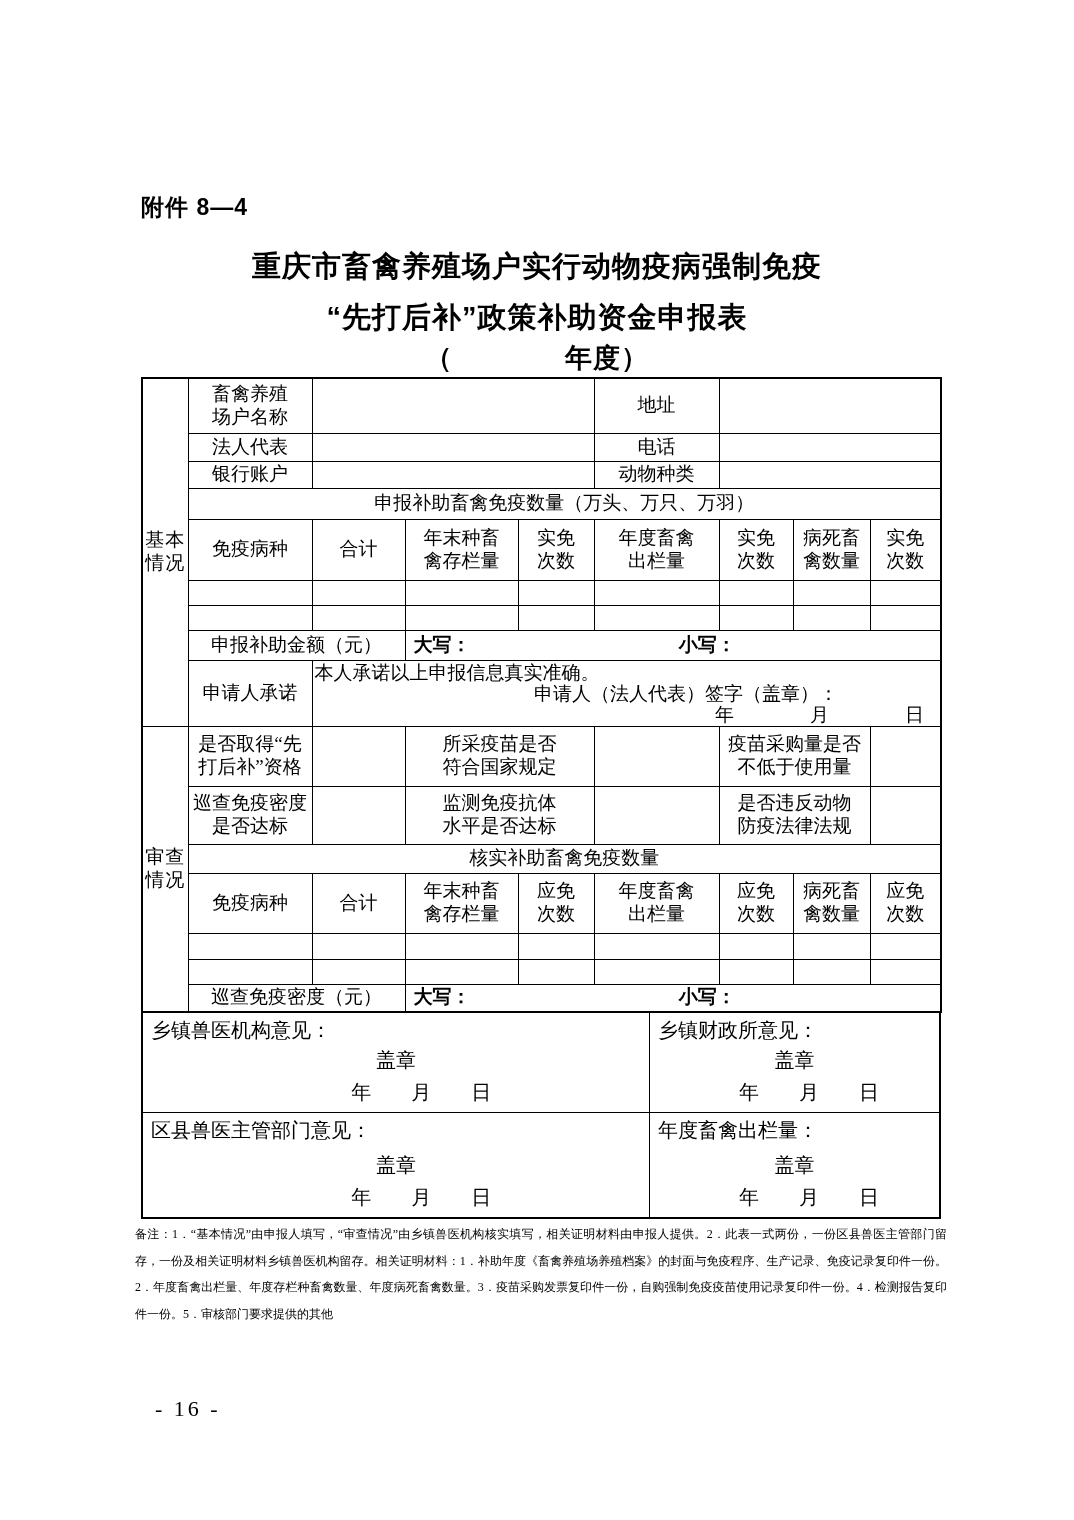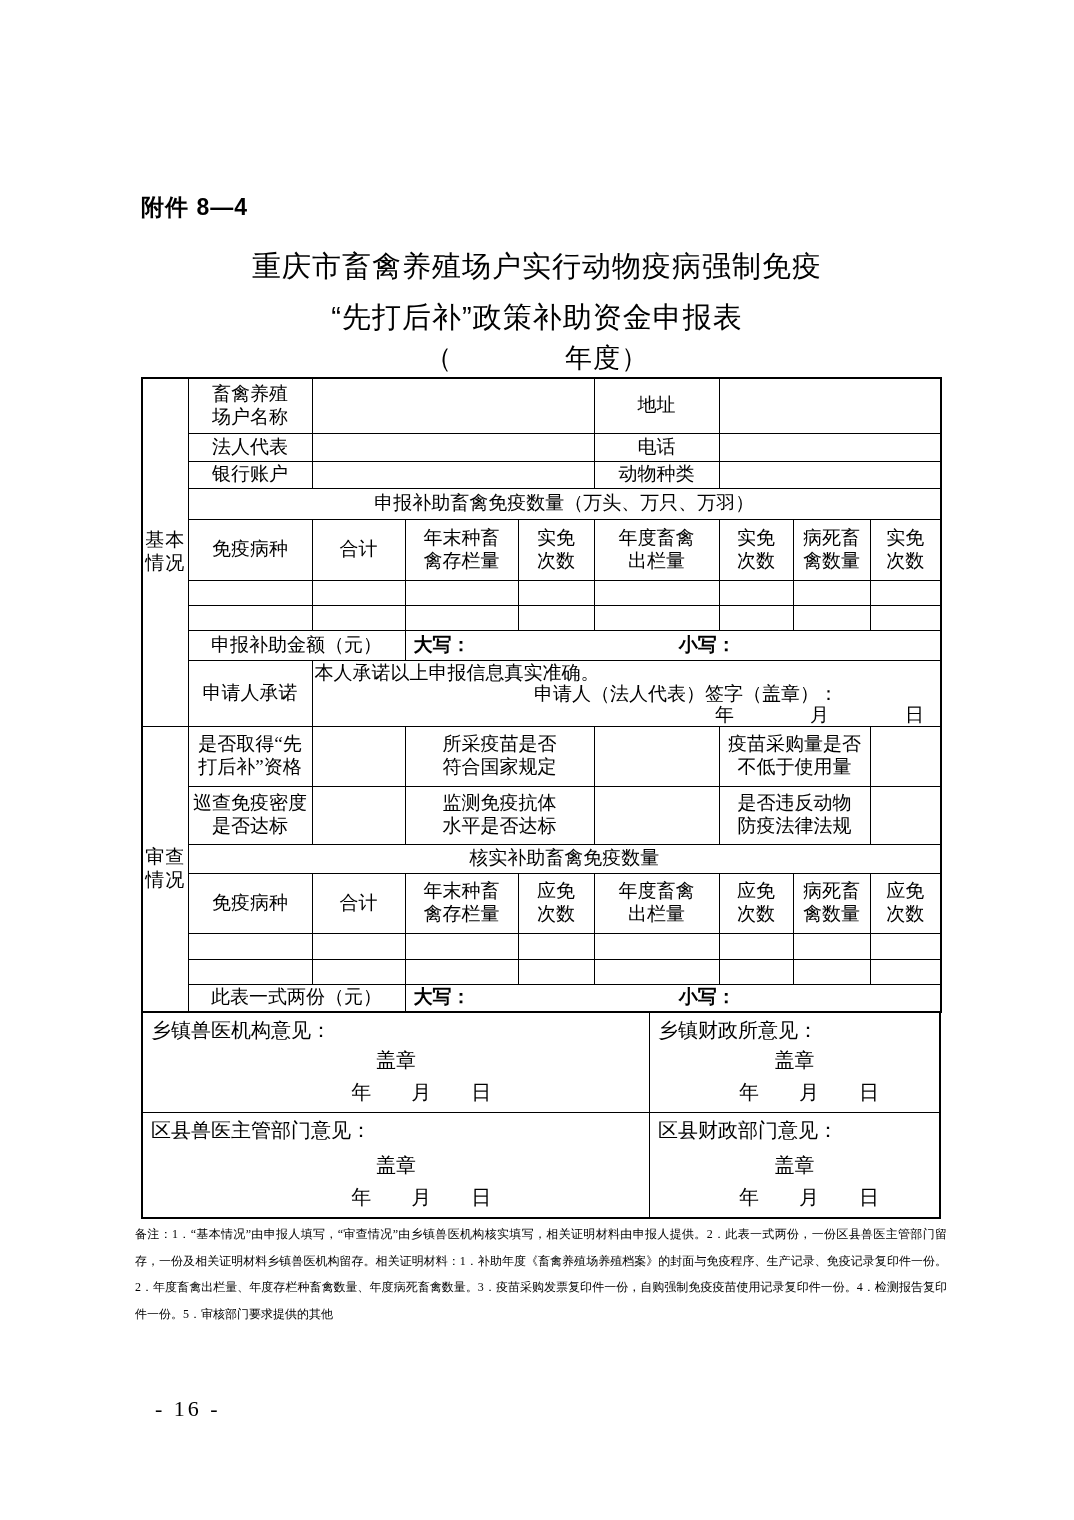--- a/index.html
+++ b/index.html
@@ -12,21 +12,21 @@
   }
   .attachment {
     position:absolute; left:141px; top:192px;
     font-family:"Liberation Sans", sans-serif;
     font-weight:600; font-size:23px; letter-spacing:1px;
   }
   .title-line {
     position:absolute; left:0; width:1074px;
     text-align:center;
     font-family:"Liberation Sans", sans-serif;
-    font-weight:400; font-size:29px; letter-spacing:1px;
+    font-weight:700; font-size:29px; letter-spacing:1px;
   }
   .title-1 { top:247px; }
   .title-2 { top:298px; }
   .title-year { top:340px; font-size:27px; }
 
   .form-area { position:absolute; left:141px; top:377px; width:800px; }
 
   table.form {
     border-collapse:collapse; table-layout:fixed;
     width:800px; border:2px solid #000;
@@ -232,21 +232,21 @@
       <td></td>
           <td></td>
           <td></td>
           <td></td>
           <td></td>
           <td></td>
           <td></td>
           <td></td>
     </tr>
     <tr style="height:28px">
-      <td colspan="2" class="left">此表一式两份（元）</td>
+      <td colspan="2" class="left">巡查免疫密度（元）</td>
       <td colspan="6">
         <div class="amt-line">
           <span class="half">大写：</span>
           <span class="half">小写：</span>
         </div>
       </td>
     </tr>
   </tbody>
     </table>
 
@@ -260,21 +260,21 @@
       <div class="op-title">乡镇财政所意见：</div>
       <div class="op-seal">盖章</div>
       <div class="op-date">年　　月　　日</div>
     </div>
     <div class="op-cell">
       <div class="op-title">区县兽医主管部门意见：</div>
       <div class="op-seal">盖章</div>
       <div class="op-date">年　　月　　日</div>
     </div>
     <div class="op-cell r">
-      <div class="op-title">区县财政部门意见：</div>
+      <div class="op-title">年度畜禽出栏量：</div>
       <div class="op-seal">盖章</div>
       <div class="op-date">年　　月　　日</div>
     </div>
   </div>
 </div>
 
 <div class="notes">备注：1．“基本情况”由申报人填写，“审查情况”由乡镇兽医机构核实填写，相关证明材料由申报人提供。2．此表一式两份，一份区县兽医主管部门留存，一份及相关证明材料乡镇兽医机构留存。相关证明材料：1．补助年度《畜禽养殖场养殖档案》的封面与免疫程序、生产记录、免疫记录复印件一份。2．年度畜禽出栏量、年度存栏种畜禽数量、年度病死畜禽数量。3．疫苗采购发票复印件一份，自购强制免疫疫苗使用记录复印件一份。4．检测报告复印件一份。5．审核部门要求提供的其他</div>
 <div class="page-number">- 16 -</div>
 
 </body></html>

